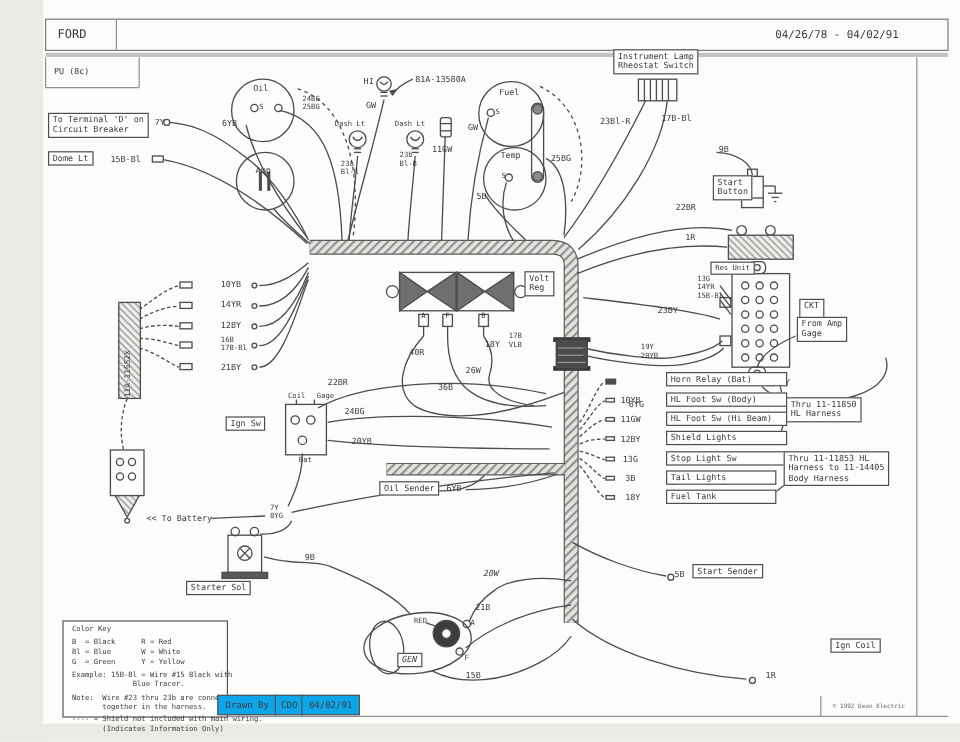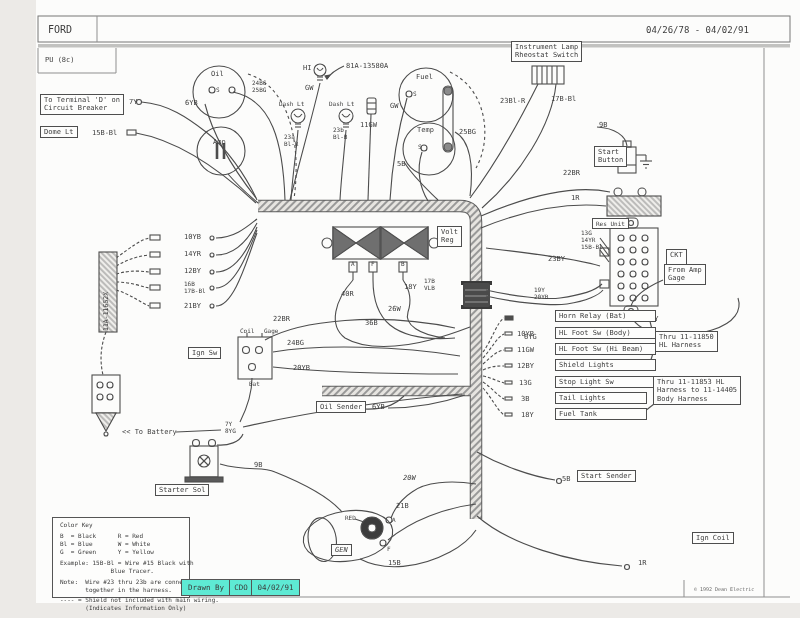--- a/index.html
+++ b/index.html
@@ -10,21 +10,21 @@
   svg{position:absolute;left:0;top:0;}
   .lbl{position:absolute;font-size:7px;line-height:1.2;white-space:pre;color:#3c3c3c;z-index:5;}
   .boxed{border:1px solid #4e4e4e;background:#fdfdfc;padding:1px 3px;}
   #hdr-title{position:absolute;left:104px;top:16px;font-size:19px;font-weight:bold;letter-spacing:1px;z-index:5;}
   #hdr-brand{position:absolute;left:48px;top:24px;font-size:10px;z-index:5;}
   #hdr-dates{position:absolute;left:646px;top:25px;font-size:9px;z-index:5;}
   .legend-line{font-size:6px;line-height:1.35;white-space:pre;}
   #legend{position:absolute;left:52px;top:517px;width:138px;height:81px;border:1px solid #555;
           padding:3px 0 0 7px;box-sizing:border-box;background:#fdfdfc;z-index:5;}
   .fcell{position:absolute;top:579px;height:15px;border:1px solid #555;font-size:7.5px;
-         display:flex;align-items:center;justify-content:center;background:#5eead4;z-index:5;}
+         display:flex;align-items:center;justify-content:center;background:#0ea5e9;z-index:5;}
   #copyright{position:absolute;left:694px;top:586px;font-size:5px;color:#6a6a6a;z-index:5;}
 </style>
 </head>
 <body>
 
 <div id="page">
 
   <svg width="800" height="618" viewBox="0 0 800 618">
     <defs>
       <pattern id="hatch" width="5" height="5" patternUnits="userSpaceOnUse" patternTransform="rotate(45)">

